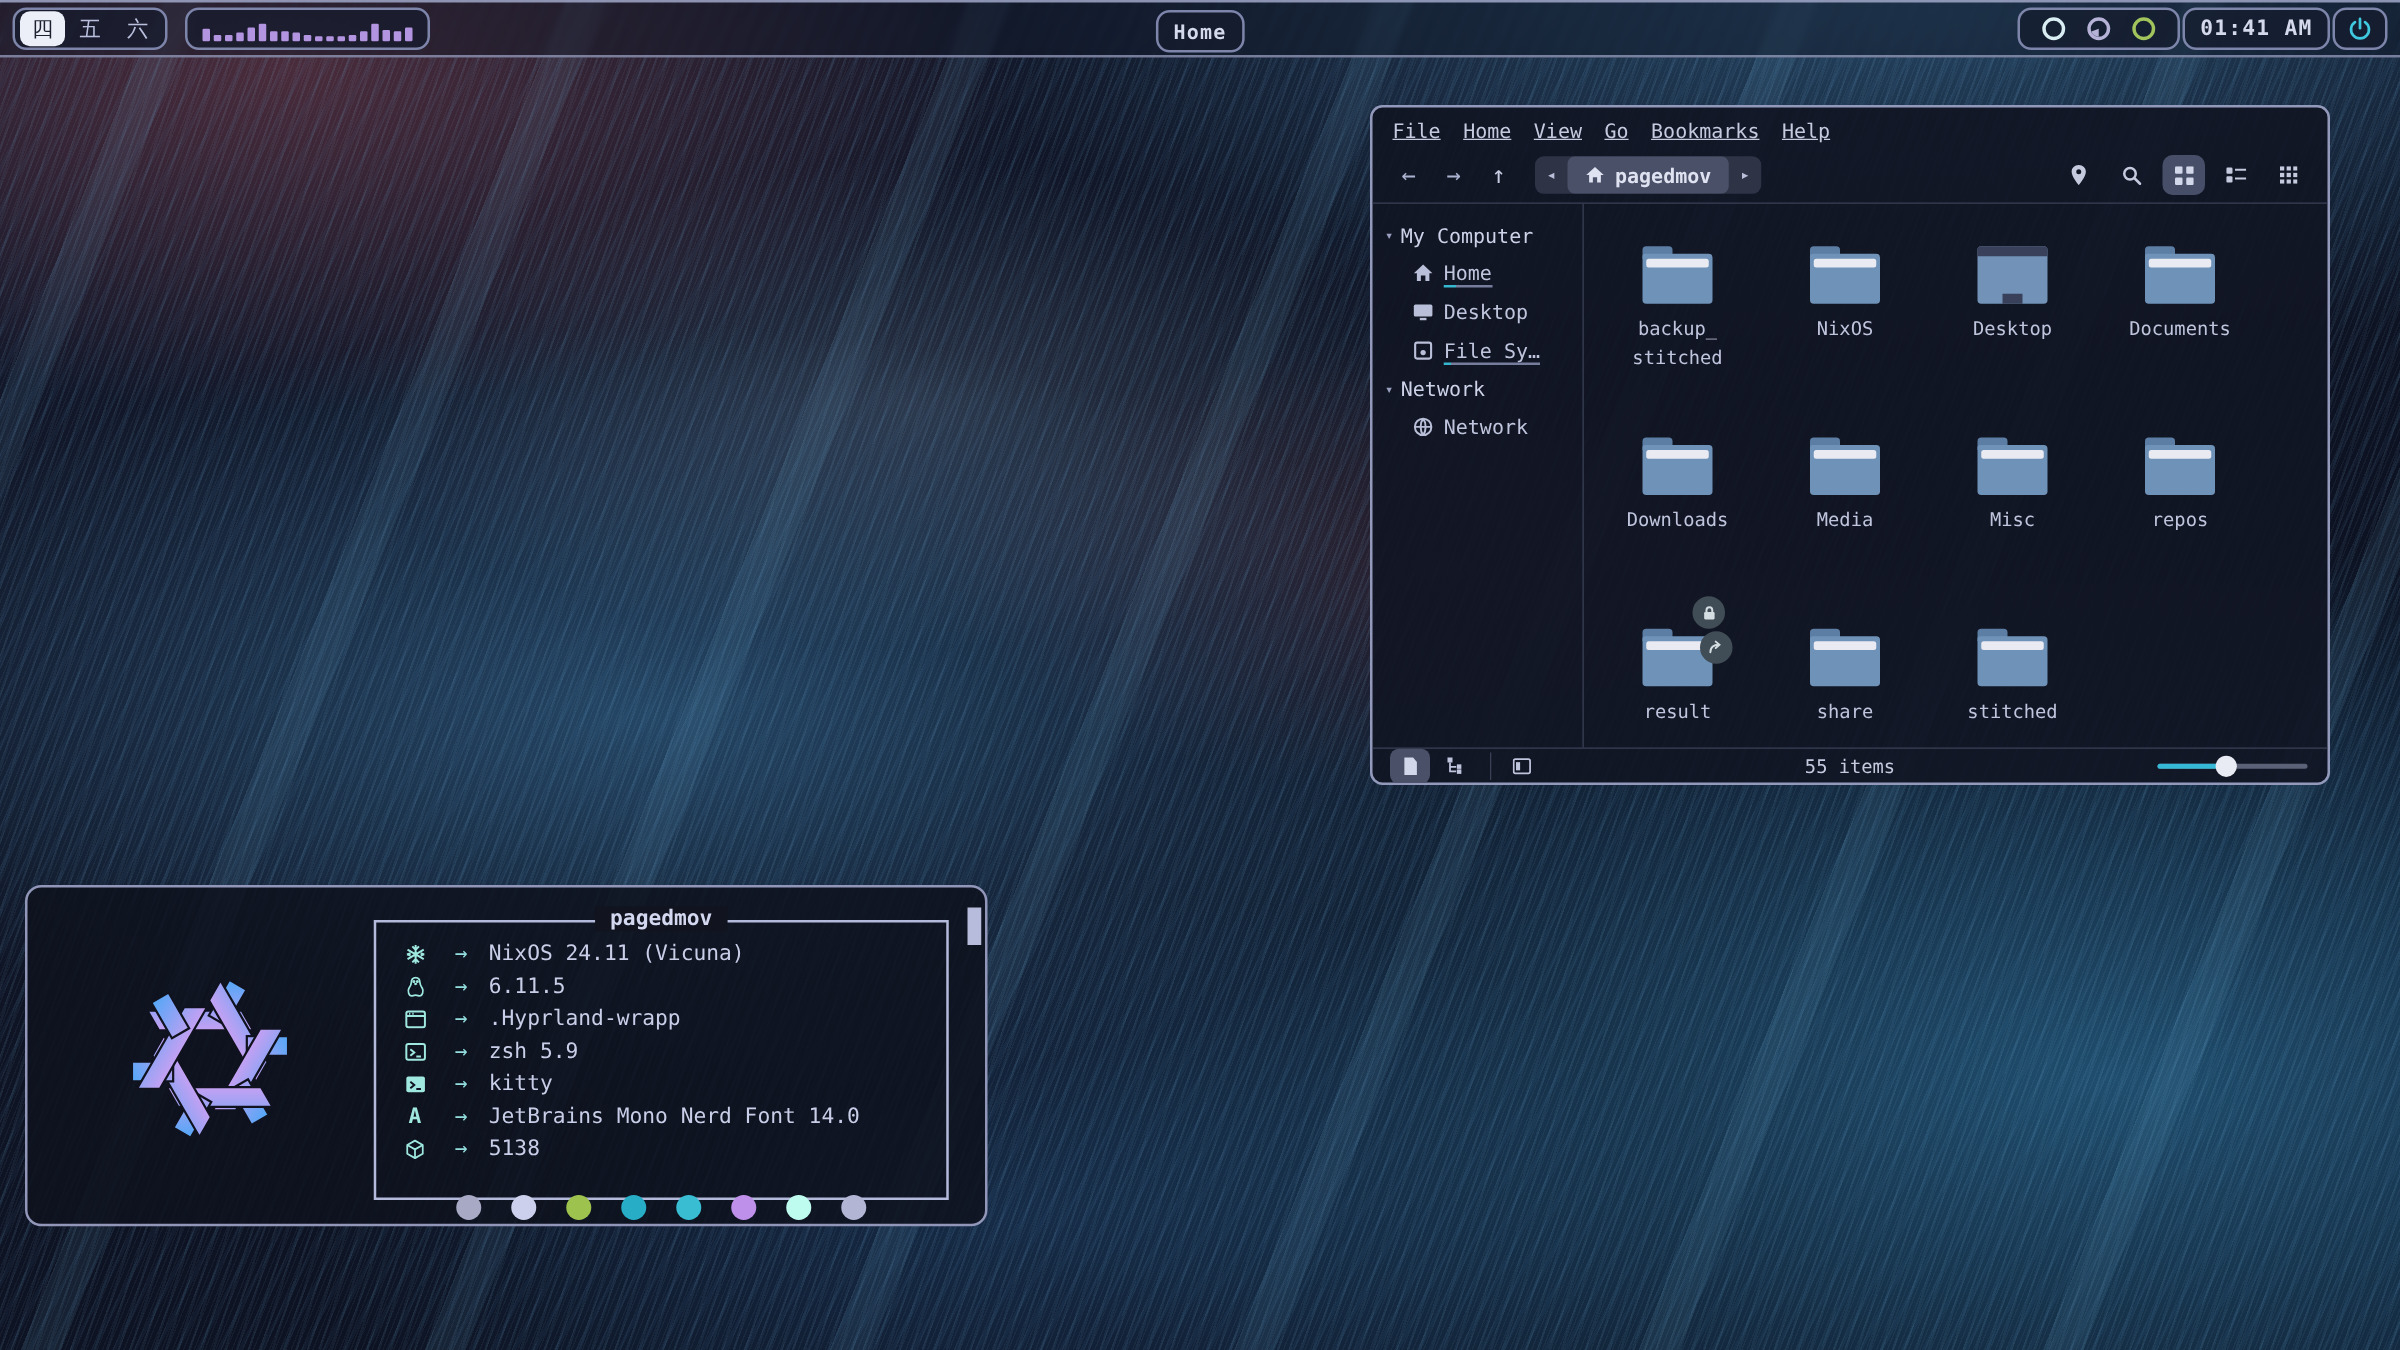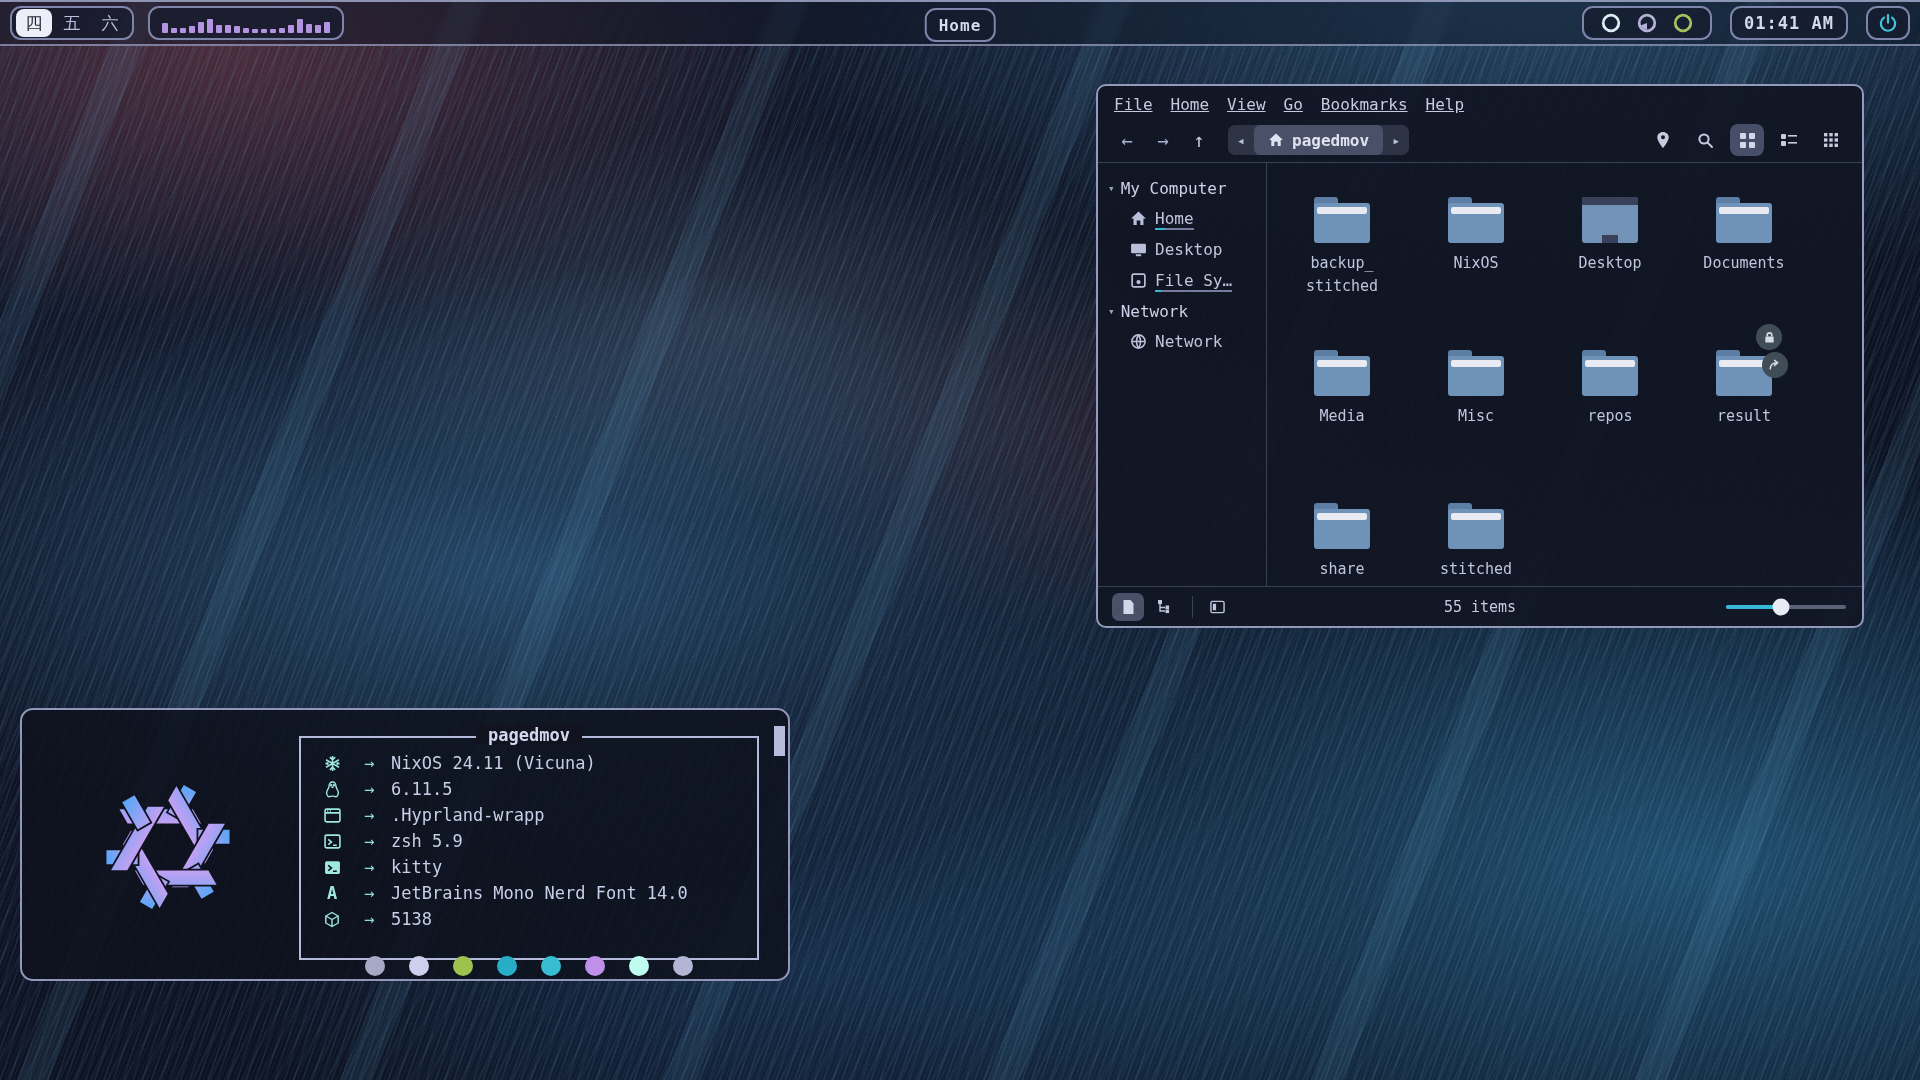--- a/index.html
+++ b/index.html
@@ -40,21 +40,21 @@
   .ws-mod{ padding:0 4px; gap:2px; }
   .ws{ min-width:36px; height:28px; display:flex; align-items:center; justify-content:center;
        font-size:17px; color:#b9bfdd; border-radius:8px; cursor:default;
        font-family:"DejaVu Sans", sans-serif;}
   .ws.active{ background:#edeff8; color:#1c2130; }
   .viz-mod{ padding:0 12px; }
   .bars{ display:flex; align-items:flex-end; gap:3px; height:20px; }
   .vbar{ width:6px; background:#b394e0; border-radius:1px; }
   .title-mod{ position:absolute; left:50%; top:6px; transform:translateX(-50%);
               font-size:16px; color:#d5d9ec; letter-spacing:1px; font-weight:bold;}
-  .right-group{ margin-left:auto; display:flex; gap:18px; align-items:center; }
+  .right-group{ margin-left:auto; display:flex; gap:2px; align-items:center; }
   .ind-mod{ gap:14px; padding:0 16px;}
   .clock-mod{ font-size:17px; color:#d5d9ec; font-weight:bold; letter-spacing:1px;}
   .power-mod{ padding:0 10px; }
 
   
   .fm{
     position:absolute; left:1096px; top:84px; width:768px; height:544px;
     background:rgba(17,21,35,0.93);
     border:2px solid #9399bb; border-radius:10px;
     display:flex; flex-direction:column; overflow:hidden;
@@ -93,21 +93,21 @@
   .folder .strip{ position:absolute; left:3px; top:10px; width:50px; height:7px; background:#e9eaf2; border-radius:2px;}
   .deskicon{ width:56px; height:46px; position:relative;}
   .deskicon .screen{ position:absolute; inset:0; background:#7292b8; border-radius:3px;}
   .deskicon .top{ position:absolute; left:0; top:0; width:56px; height:8px; background:#39415a; border-radius:3px 3px 0 0;}
   .deskicon .stand{ position:absolute; left:20px; bottom:0; width:16px; height:8px; background:#39415a;}
   .emblem{ position:absolute; width:26px; height:26px; background:#414d56; border-radius:50%;
            display:flex; align-items:center; justify-content:center; color:#d4dde1;}
   .emblem.lock{ right:-6px; top:-8px;}
   .emblem.link{ right:-12px; top:20px;}
   .flabel{ margin-top:9px; font-size:15px; color:#c0c5de; text-align:center; white-space:pre-line; line-height:1.55;}
-  .fm-status{ height:40px; border-top:1px solid #3a4156; display:flex; align-items:center; padding:0 14px; position:relative;}
+  .fm-status{ height:28px; border-top:1px solid #3a4156; display:flex; align-items:center; padding:0 14px; position:relative;}
   .statbtn{ width:32px; height:28px; display:flex; align-items:center; justify-content:center; border-radius:7px; color:#c0c5de; margin-right:4px;}
   .statbtn.active{ background:#4a5068;}
   .stat-sep{ width:1px; height:22px; background:#3a4156; margin:0 8px;}
   .stat-count{ position:absolute; left:50%; transform:translateX(-50%); font-size:15px; color:#c6cadf;}
   .zoomslider{ position:absolute; right:16px; width:120px; height:16px; display:flex; align-items:center;}
   .ztrack{ position:relative; width:120px; height:4px; background:#5b6278; border-radius:2px;}
   .zfill{ position:absolute; left:0; top:0; height:4px; width:46%; background:#36b9d6; border-radius:2px;}
   .zthumb{ position:absolute; left:46%; top:50%; transform:translate(-50%,-50%); width:17px; height:17px; background:#e9ebf4; border-radius:50%;}
 
   
@@ -348,20 +348,30 @@
       </div>
       <div class="fcell">
         <div class="ficonbox">
             <div class="folder">
               <div class="tab"></div>
               <div class="fbody"></div>
               <div class="strip"></div>
             </div>
           </div>
         <div class="flabel">Documents</div>
+      </div>
+      <div class="fcell">
+        <div class="ficonbox">
+            <div class="folder">
+              <div class="tab"></div>
+              <div class="fbody"></div>
+              <div class="strip"></div>
+            </div>
+          </div>
+        <div class="flabel">Downloads</div>
       </div>
       <div class="fcell">
         <div class="ficonbox">
             <div class="folder">
               <div class="tab"></div>
               <div class="fbody"></div>
               <div class="strip"></div>
             </div>
           </div>
         <div class="flabel">Media</div>

